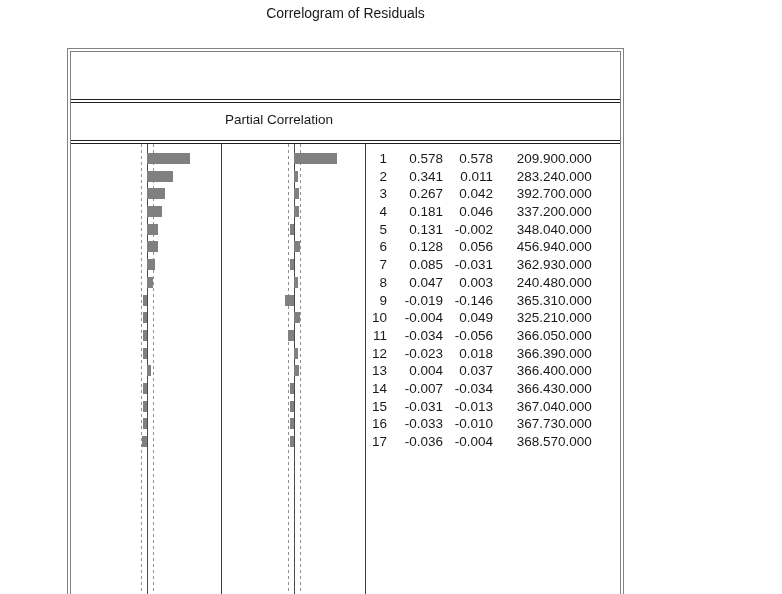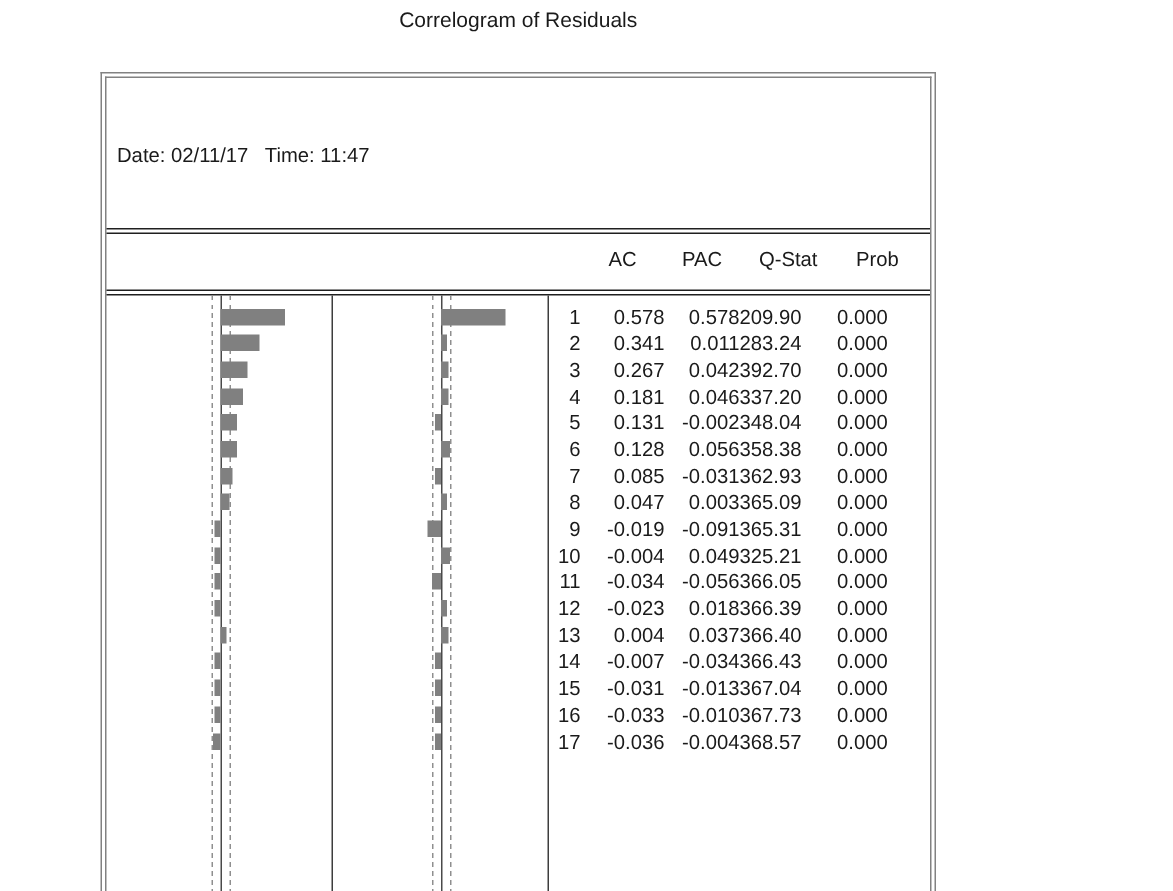--- a/index.html
+++ b/index.html
@@ -15,21 +15,21 @@
   .double-rule{height:2px;border-top:1px solid #1f1f1f;border-bottom:1px solid #1f1f1f;
          margin-top:4px;}
   .col-headers{position:relative;height:33px;font-size:13.5px;}
   .h-auto{position:absolute;left:0px;top:9px;width:150px;text-align:center;}
   .h-partial{position:absolute;left:128px;top:9px;width:160px;text-align:center;}
   .num-grid{position:absolute;left:295px;top:0;display:flex;}
   .num-grid span{display:inline-block;}
   .c-lag{width:21px;text-align:right;}
   .c-ac{width:56px;text-align:right;}
   .c-pac{width:50px;text-align:right;}
-  .c-q{width:65px;text-align:left;}
+  .c-q{width:65px;text-align:right;}
   .c-prob{width:54px;text-align:left;}
   .num-grid.head{top:9px;}
   .num-grid.head span{text-align:center;}
   .data-area{position:relative;height:452px;}
   .vline{position:absolute;top:0;bottom:0;width:1px;background:#3d3d3d;z-index:1;}
   .zline{position:absolute;top:0;bottom:0;width:1px;background:#4a4a4a;z-index:1;}
   .dline{position:absolute;top:0;bottom:0;width:1px;z-index:1;
          background:repeating-linear-gradient(to bottom,#8f8f8f 0px,#8f8f8f 3px,
          rgba(0,0,0,0) 3px,rgba(0,0,0,0) 6px);}
   #rows{position:absolute;left:0;top:6px;right:0;}
@@ -39,33 +39,26 @@
 </style>
 </head>
 <body>
 
 <div class="title">Correlogram of Residuals</div>
 
 <div class="table-outer">
   <div class="table-inner">
 
     <div class="info">
-      <div>Date: 02/11/17   Time: 11:47</div>
     </div>
 
     <div class="double-rule"></div>
 
     <div class="col-headers">
-      <div class="num-grid head">
-        <span class="c-lag"></span>
-        <span class="c-ac">AC</span>
-        <span class="c-pac">PAC</span>
-        <span class="c-q">Q-Stat</span>
-        <span class="c-prob">Prob</span>
-      </div>
+      <span class="h-partial">Partial Correlation</span>
     </div>
 
     <div class="double-rule"></div>
 
     <div class="data-area">
       <div class="dline" style="left:70px"></div>
       <div class="zline" style="left:76px"></div>
       <div class="dline" style="left:82px"></div>
       <div class="vline" style="left:150px"></div>
       <div class="dline" style="left:217px"></div>
@@ -128,21 +121,21 @@
               <span class="c-prob">0.000</span>
             </div>
           </div>
           <div class="row">
             <div class="bar" style="width: 11px; left: 76px; background: rgb(128, 128, 128);"></div>
             <div class="bar" style="width: 6px; left: 223px; background: rgb(128, 128, 128);"></div>
             <div class="num-grid">
               <span class="c-lag">6</span>
               <span class="c-ac">0.128</span>
               <span class="c-pac">0.056</span>
-              <span class="c-q">358.38</span>
+              <span class="c-q">456.94</span>
               <span class="c-prob">0.000</span>
             </div>
           </div>
           <div class="row">
             <div class="bar" style="width: 8px; left: 76px; background: rgb(128, 128, 128);"></div>
             <div class="bar" style="width: 4px; left: 219px; background: rgb(128, 128, 128);"></div>
             <div class="num-grid">
               <span class="c-lag">7</span>
               <span class="c-ac">0.085</span>
               <span class="c-pac">-0.031</span>
@@ -150,31 +143,31 @@
               <span class="c-prob">0.000</span>
             </div>
           </div>
           <div class="row">
             <div class="bar" style="width: 6px; left: 76px; background: rgb(128, 128, 128);"></div>
             <div class="bar" style="width: 4px; left: 223px; background: rgb(128, 128, 128);"></div>
             <div class="num-grid">
               <span class="c-lag">8</span>
               <span class="c-ac">0.047</span>
               <span class="c-pac">0.003</span>
-              <span class="c-q">365.09</span>
+              <span class="c-q">240.48</span>
               <span class="c-prob">0.000</span>
             </div>
           </div>
           <div class="row">
             <div class="bar" style="width: 4px; left: 72px; background: rgb(128, 128, 128);"></div>
             <div class="bar" style="width: 9px; left: 214px; background: rgb(128, 128, 128);"></div>
             <div class="num-grid">
               <span class="c-lag">9</span>
               <span class="c-ac">-0.019</span>
-              <span class="c-pac">-0.091</span>
+              <span class="c-pac">-0.146</span>
               <span class="c-q">365.31</span>
               <span class="c-prob">0.000</span>
             </div>
           </div>
           <div class="row">
             <div class="bar" style="width: 4px; left: 72px; background: rgb(128, 128, 128);"></div>
             <div class="bar" style="width: 6px; left: 223px; background: rgb(128, 128, 128);"></div>
             <div class="num-grid">
               <span class="c-lag">10</span>
               <span class="c-ac">-0.004</span>

